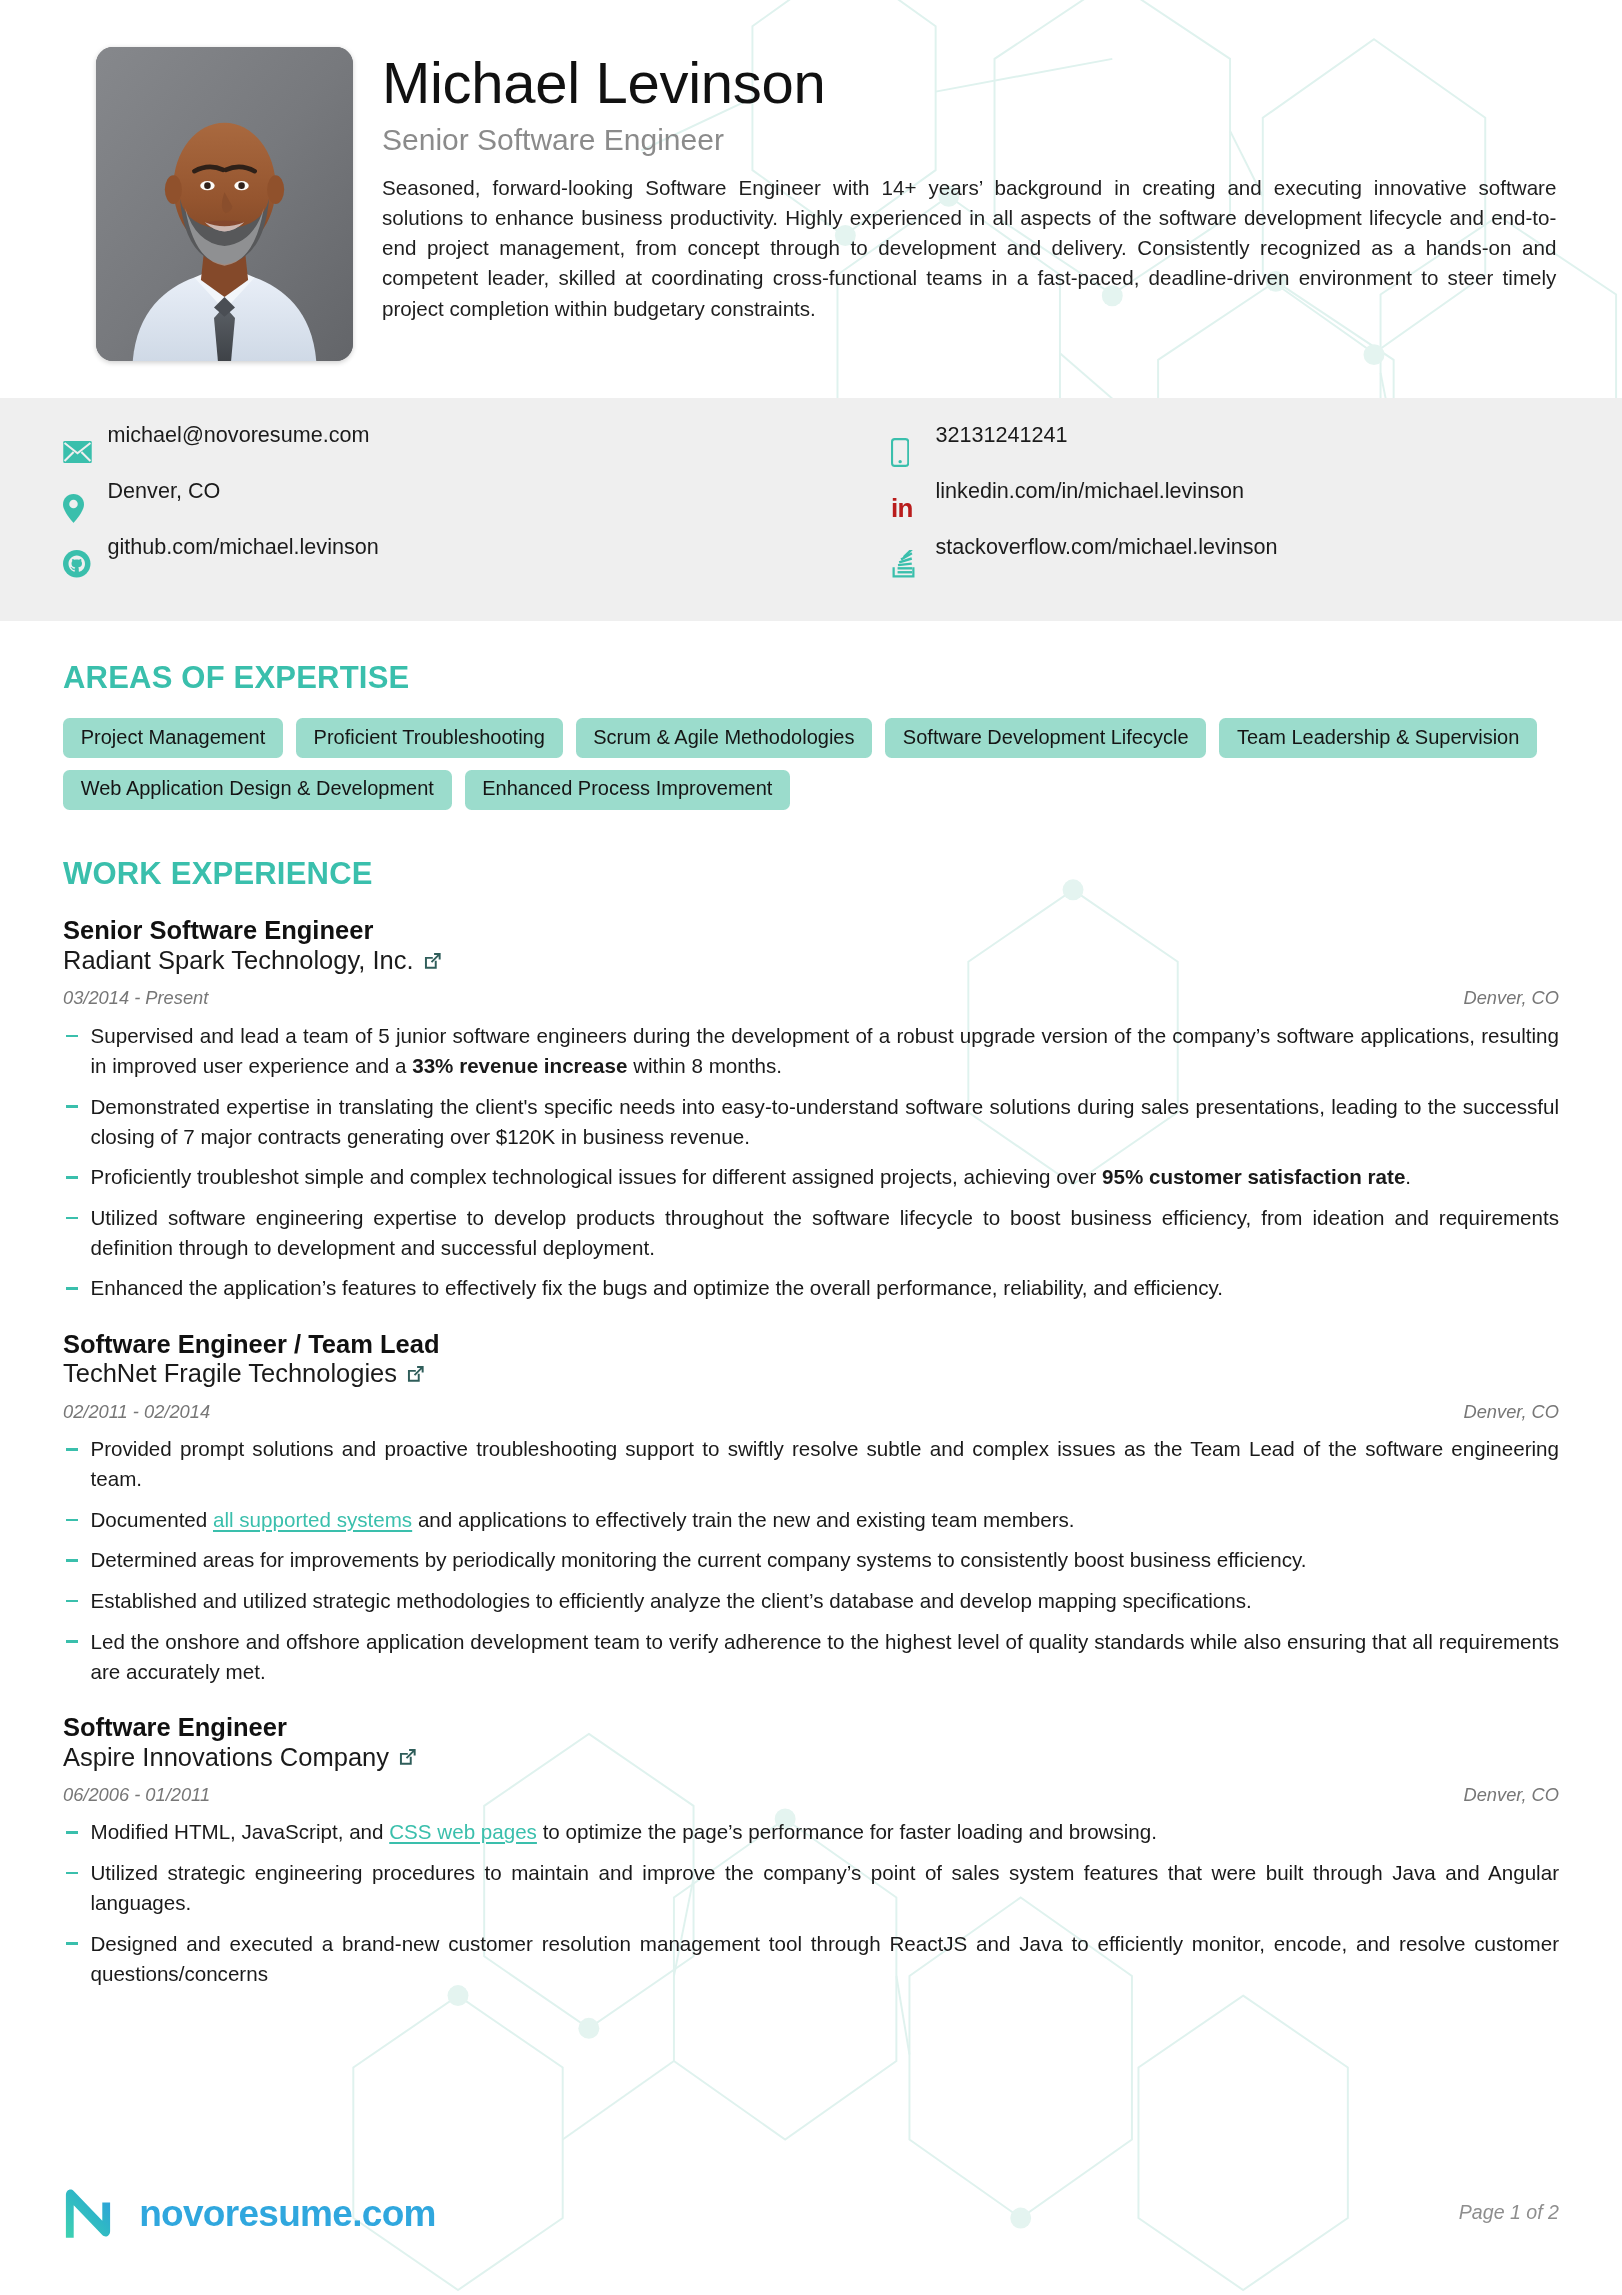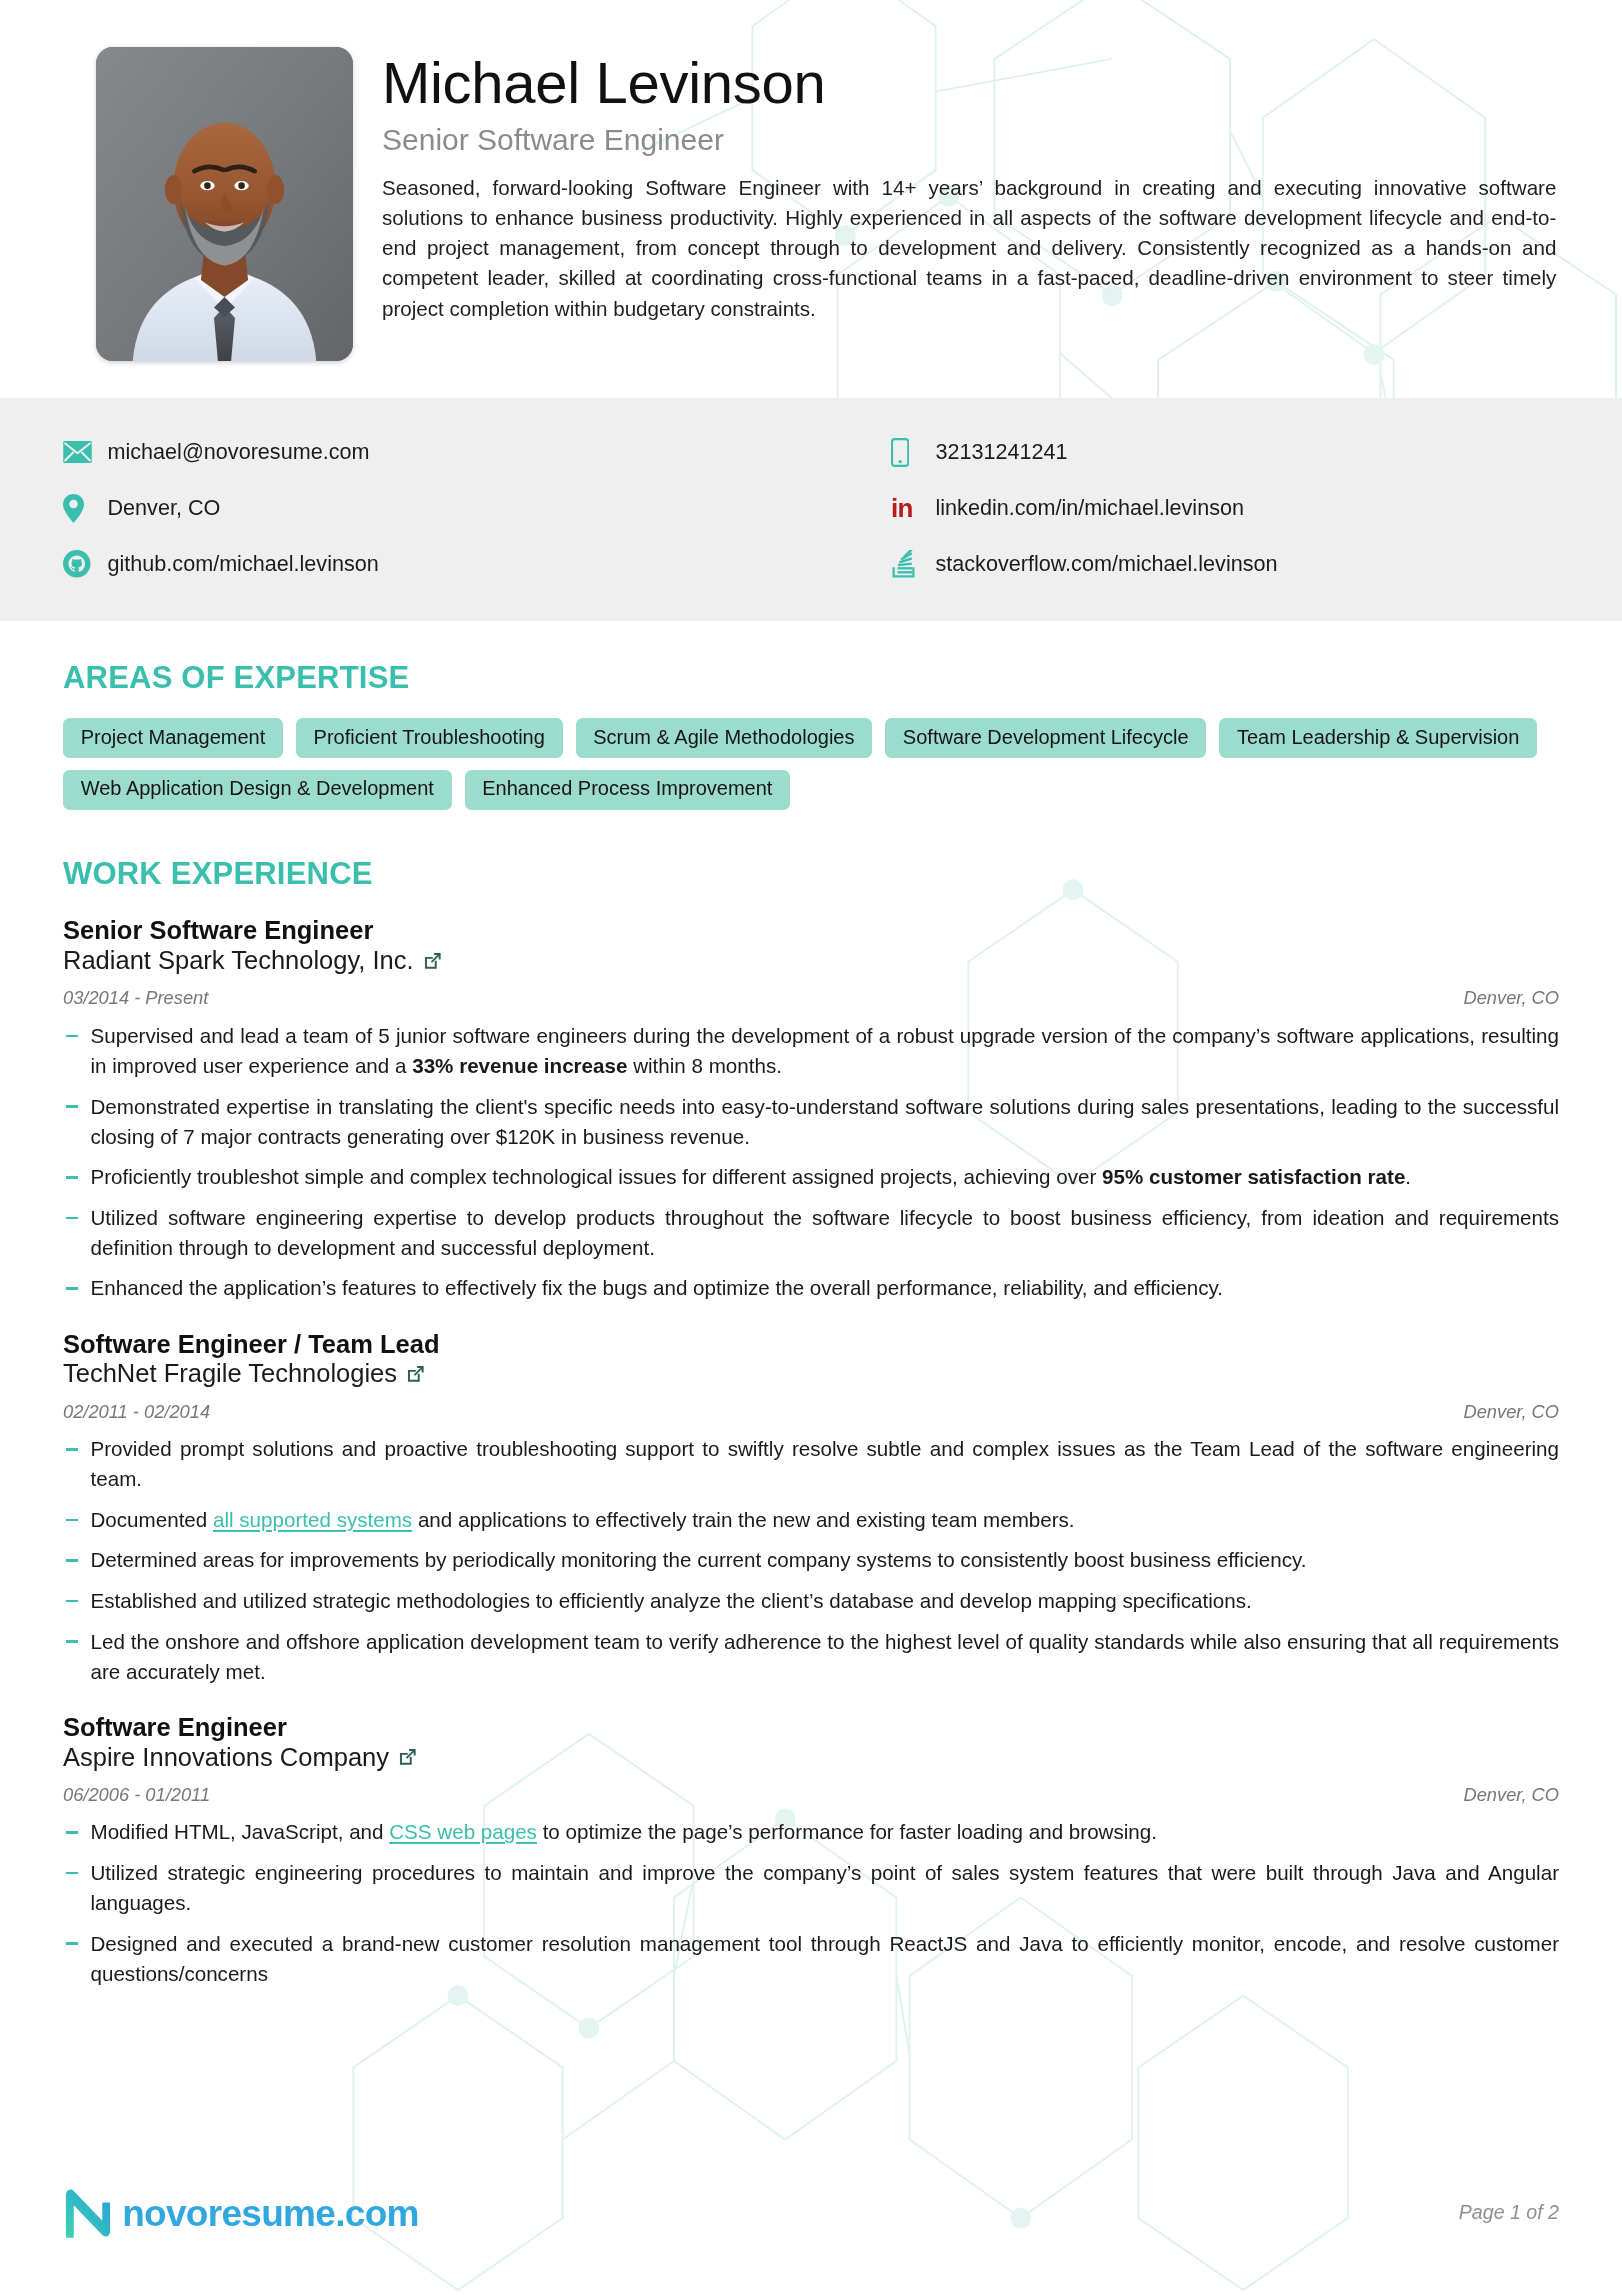--- a/index.html
+++ b/index.html
@@ -86,21 +86,20 @@
     margin-top: 37px;
     background: #efefef;
     padding: 26px 63px 29px 63px;
     box-sizing: border-box;
     display: flex;
   }
   .contact-col { width: 50%; box-sizing: border-box; }
   .contact-col.right { padding-left: 80px; }
   .contact-row {
     display: flex;
-    align-items: center;
     height: 56px;
   }
   .contact-ico {
     width: 34px;
     flex: 0 0 34px;
     display: flex;
     align-items: center;
     justify-content: flex-start;
     margin-right: 10.5px;
   }
@@ -214,21 +213,21 @@
     position: absolute;
     left: 0;
     bottom: 0;
     width: 1622px;
     padding: 0 63px 56px 63px;
     box-sizing: border-box;
     display: flex;
     align-items: center;
     justify-content: space-between;
   }
-  .logo { display: flex; align-items: center; }
+  .logo { display: flex; align-items: center; gap: 17px; }
   .logo svg { display: block; }
   .logo-text {
     font-size: 37px;
     font-weight: 700;
     color: #30A7DE;
     letter-spacing: -0.7px;
     margin-left: 9.2px;
     line-height: 1;
   }
   .page-num {

